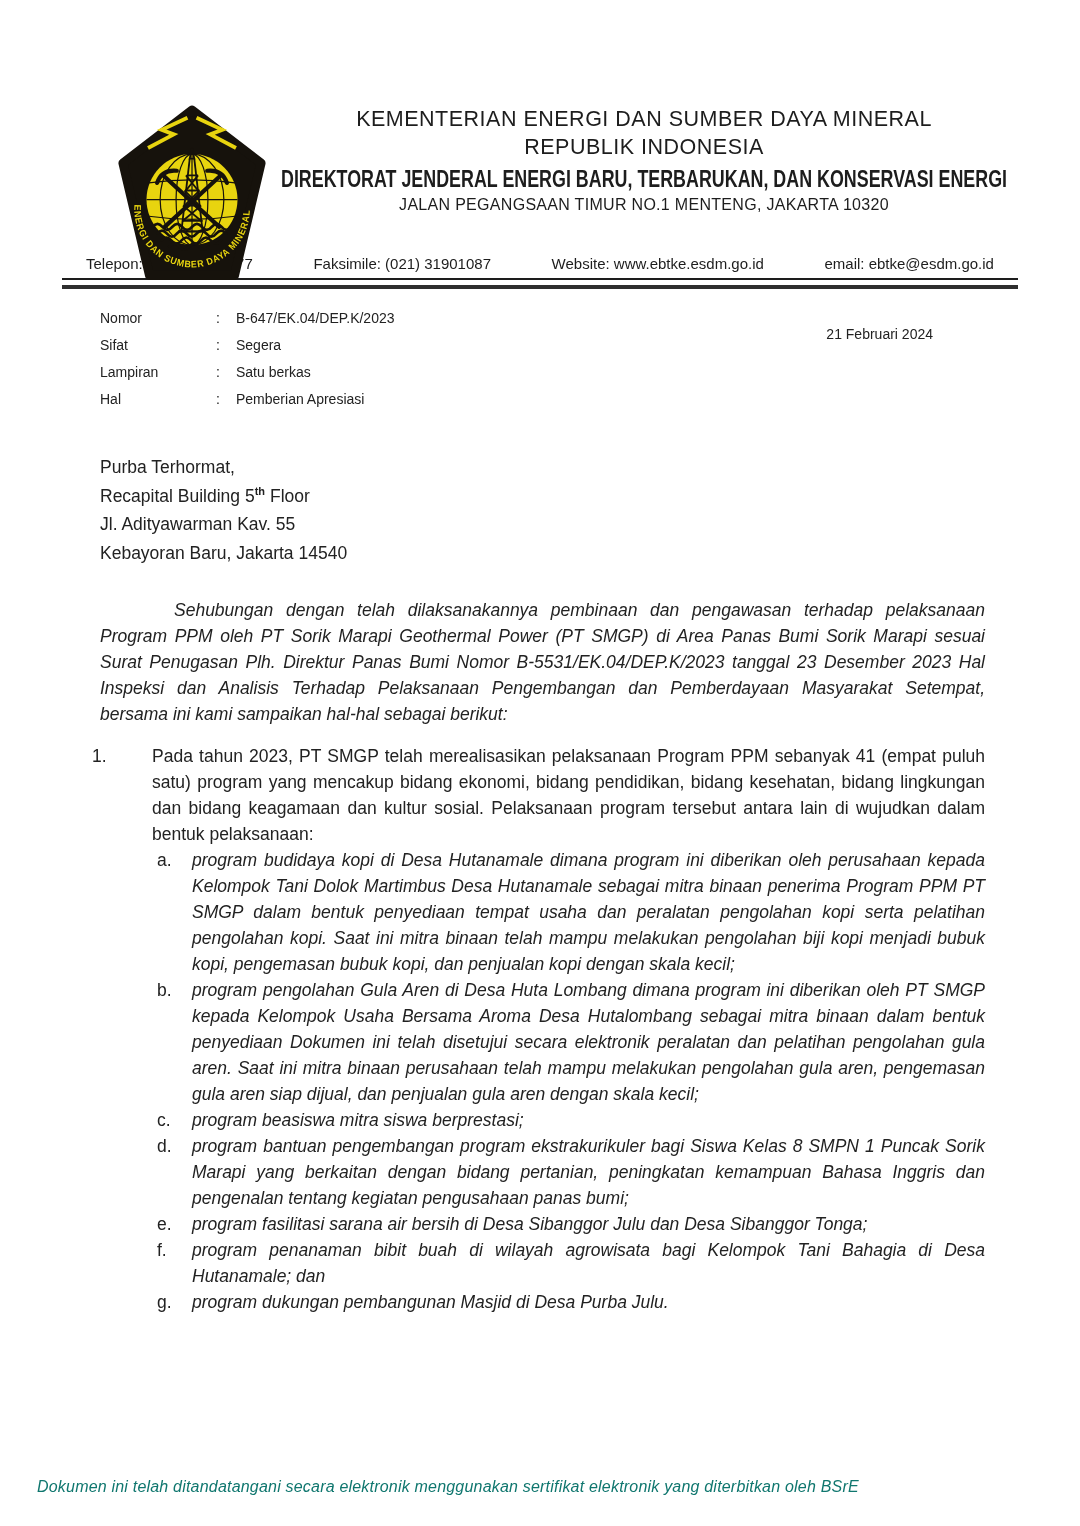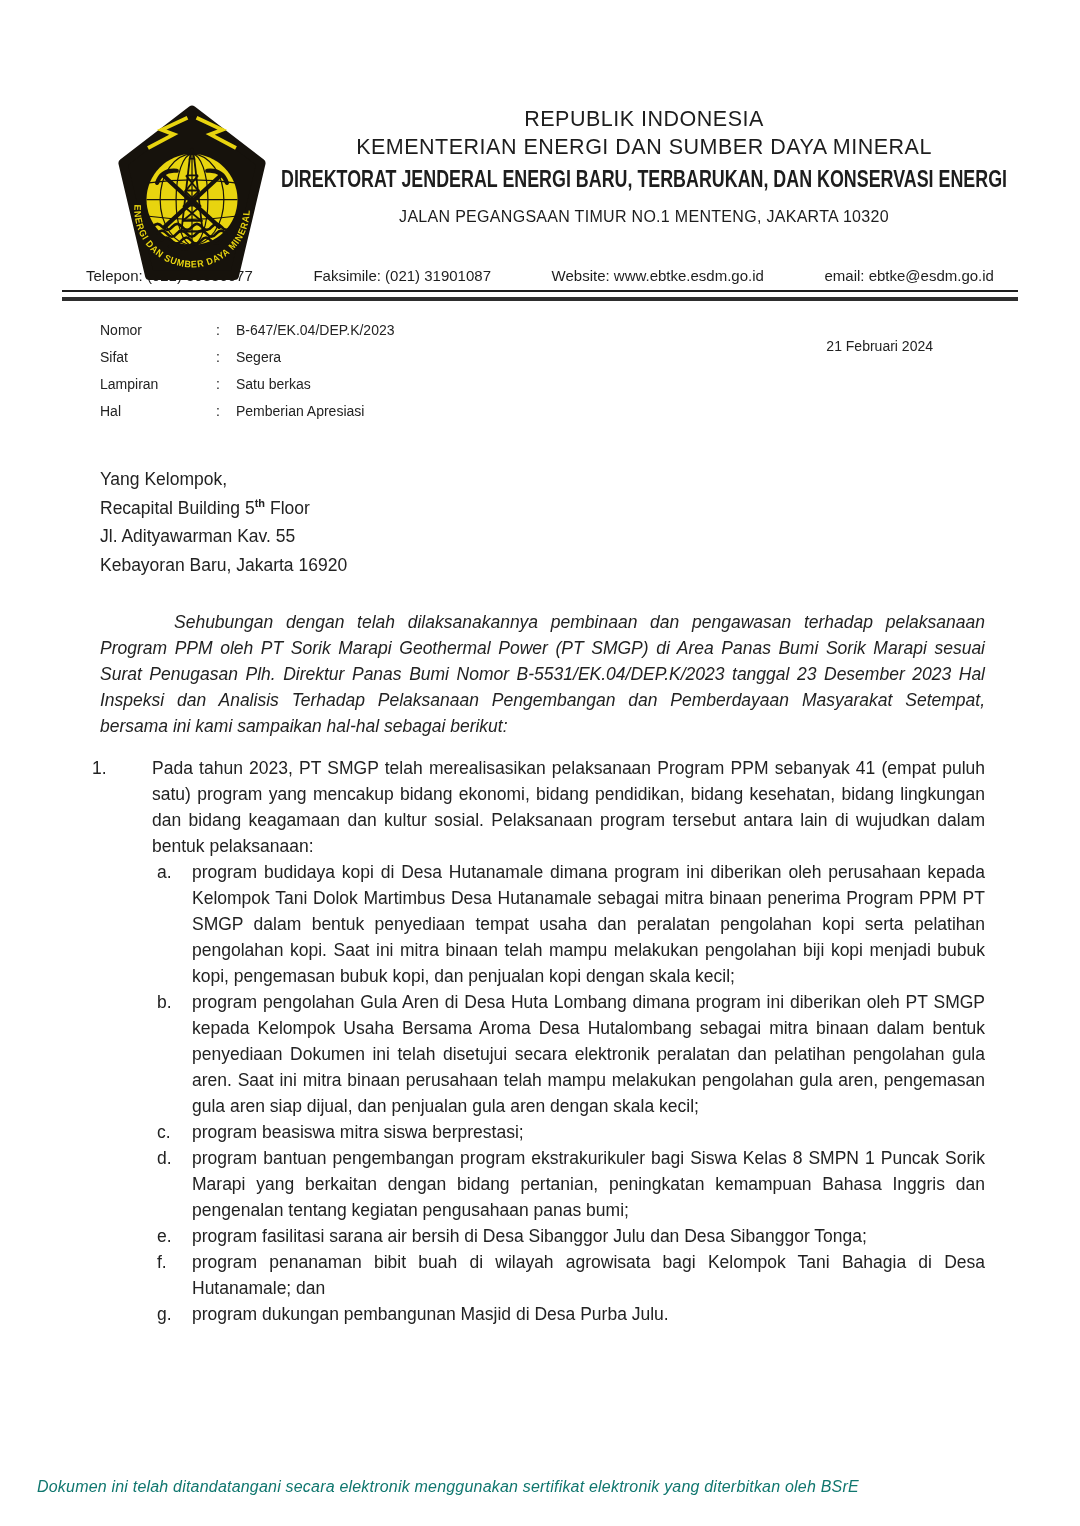--- a/index.html
+++ b/index.html
@@ -20,21 +20,21 @@
     overflow:hidden;
   }
   
   .letterhead{position:relative;padding-top:106px;}
   .logo{position:absolute;left:116px;top:101px;width:152px;height:182px;}
   .head-text{margin-left:272px;width:744px;text-align:center;color:var(--ink);}
   .ministry-line{font-size:21.5px;line-height:26px;letter-spacing:.5px;}
   .ministry-line + .ministry-line{margin-top:2px;}
   .dir-svg{display:block;margin:3px auto 0;}
   .dir-text{font-family:"Liberation Sans","DejaVu Sans",sans-serif;font-size:24px;font-weight:bold;fill:var(--ink);}
-  .office-address{margin-top:12px;font-size:16px;line-height:20px;letter-spacing:.3px;}
+  .office-address{font-size:16px;line-height:20px;letter-spacing:.3px;}
   .contact-row{
     margin:40px 62px 0;
     padding:0 24px 0 24px;
     display:flex;justify-content:space-between;
     font-size:15px;line-height:18px;color:var(--ink);
   }
   .rule-thin{height:2px;background:var(--ink);margin:5px 62px 0;}
   .rule-thick{height:4px;background:#2e2e2e;margin:5px 62px 0;}
   
   .meta{position:relative;margin:16px 95px 8px 100px;font-size:14px;color:var(--body-ink);}
@@ -47,21 +47,21 @@
   sup.ord{font-size:11px;vertical-align:super;line-height:0;font-weight:bold;}
   
   .doc-text{font-size:17.5px;line-height:26px;color:var(--body-ink);}
   .opening{margin:30px 95px 0 100px;text-align:justify;text-indent:74px;font-style:italic;}
   .num-list{margin:16px 95px 0 92px;}
   .num-row{display:flex;}
   .num-col{width:60px;flex:none;}
   .num-text{flex:1;text-align:justify;}
   .sub-row{display:flex;margin-left:65px;}
   .letter-col{width:35px;flex:none;}
-  .sub-text{flex:1;text-align:justify;}
+  .sub-text{flex:1;text-align:justify;font-style:italic;}
   
   .footer-note{
     position:absolute;left:37px;bottom:30px;
     font-size:16px;font-style:italic;color:#0f766e;letter-spacing:.2px;
   }
   
   .lg-black{fill:var(--logo-black);stroke:var(--logo-black);stroke-width:12;stroke-linejoin:round;}
   .lg-yellow-fill{fill:var(--logo-yellow);}
   .lg-bolt{fill:none;stroke:var(--logo-yellow);stroke-width:5;stroke-linejoin:miter;}
   .lg-grid{fill:none;stroke:var(--logo-black);stroke-width:1.6;}
@@ -124,22 +124,22 @@
         <path d="M60,184 q6.5,-8 13,0 t13,0 t13,0 t13,0 t13,0 t13,0"></path>
         <path d="M70,192 q6.5,-8 13,0 t13,0 t13,0 t13,0"></path>
       </g>
 
       <text class="lg-ringtext">
         <textPath href="#ringArc" startOffset="0" textLength="245" lengthAdjust="spacingAndGlyphs">ENERGI DAN SUMBER DAYA MINERAL</textPath>
       </text>
     </svg>
 
     <div class="head-text">
+      <div class="ministry-line">KEMENTERIAN ENERGI DAN SUMBER DAYA MINERAL</div>
       <div class="ministry-line">REPUBLIK INDONESIA</div>
-      <div class="ministry-line">KEMENTERIAN ENERGI DAN SUMBER DAYA MINERAL</div>
       <svg class="dir-svg" width="740" height="32" viewBox="0 0 740 32">
         <text class="dir-text" x="370" y="24" text-anchor="middle" textLength="726" lengthAdjust="spacingAndGlyphs">DIREKTORAT JENDERAL ENERGI BARU, TERBARUKAN, DAN KONSERVASI ENERGI</text>
       </svg>
       <div class="office-address">JALAN PEGANGSAAN TIMUR NO.1 MENTENG, JAKARTA 10320</div>
     </div>
 
     <div class="contact-row">
       <span>Telepon: (021) 39830077</span>
       <span>Faksimile: (021) 31901087</span>
       <span>Website: www.ebtke.esdm.go.id</span>
@@ -167,24 +167,24 @@
     </div>
     <div class="meta-row">
       <span class="m-label">Hal</span>
       <span class="m-colon">:</span>
       <span class="m-value">Pemberian Apresiasi</span>
     </div>
     <span class="letter-date">21 Februari 2024</span>
   </div>
 
   <div class="recipient">
-    <div>Yang Kelompok,</div>
+    <div>Purba Terhormat,</div>
     <div><span>Recapital Building 5</span><sup class="ord">th</sup><span> Floor</span></div>
     <div>Jl. Adityawarman Kav. 55</div>
-    <div>Kebayoran Baru, Jakarta 16920</div>
+    <div>Kebayoran Baru, Jakarta 14540</div>
   </div>
 
   <p class="opening doc-text">Sehubungan dengan telah dilaksanakannya pembinaan dan pengawasan terhadap pelaksanaan Program PPM oleh PT Sorik Marapi Geothermal Power (PT SMGP) di Area Panas Bumi Sorik Marapi sesuai Surat Penugasan Plh. Direktur Panas Bumi Nomor B-5531/EK.04/DEP.K/2023 tanggal 23 Desember 2023 Hal Inspeksi dan Analisis Terhadap Pelaksanaan Pengembangan dan Pemberdayaan Masyarakat Setempat, bersama ini kami sampaikan hal-hal sebagai berikut:</p>
 
   <div class="num-list doc-text">
     <div class="num-row">
       <span class="num-col">1.</span>
       <span class="num-text">Pada tahun 2023, PT SMGP telah merealisasikan pelaksanaan Program PPM sebanyak 41 (empat puluh satu) program yang mencakup bidang ekonomi, bidang pendidikan, bidang kesehatan, bidang lingkungan dan bidang keagamaan dan kultur sosial. Pelaksanaan program tersebut antara lain di wujudkan dalam bentuk pelaksanaan:</span>
     </div>
 

